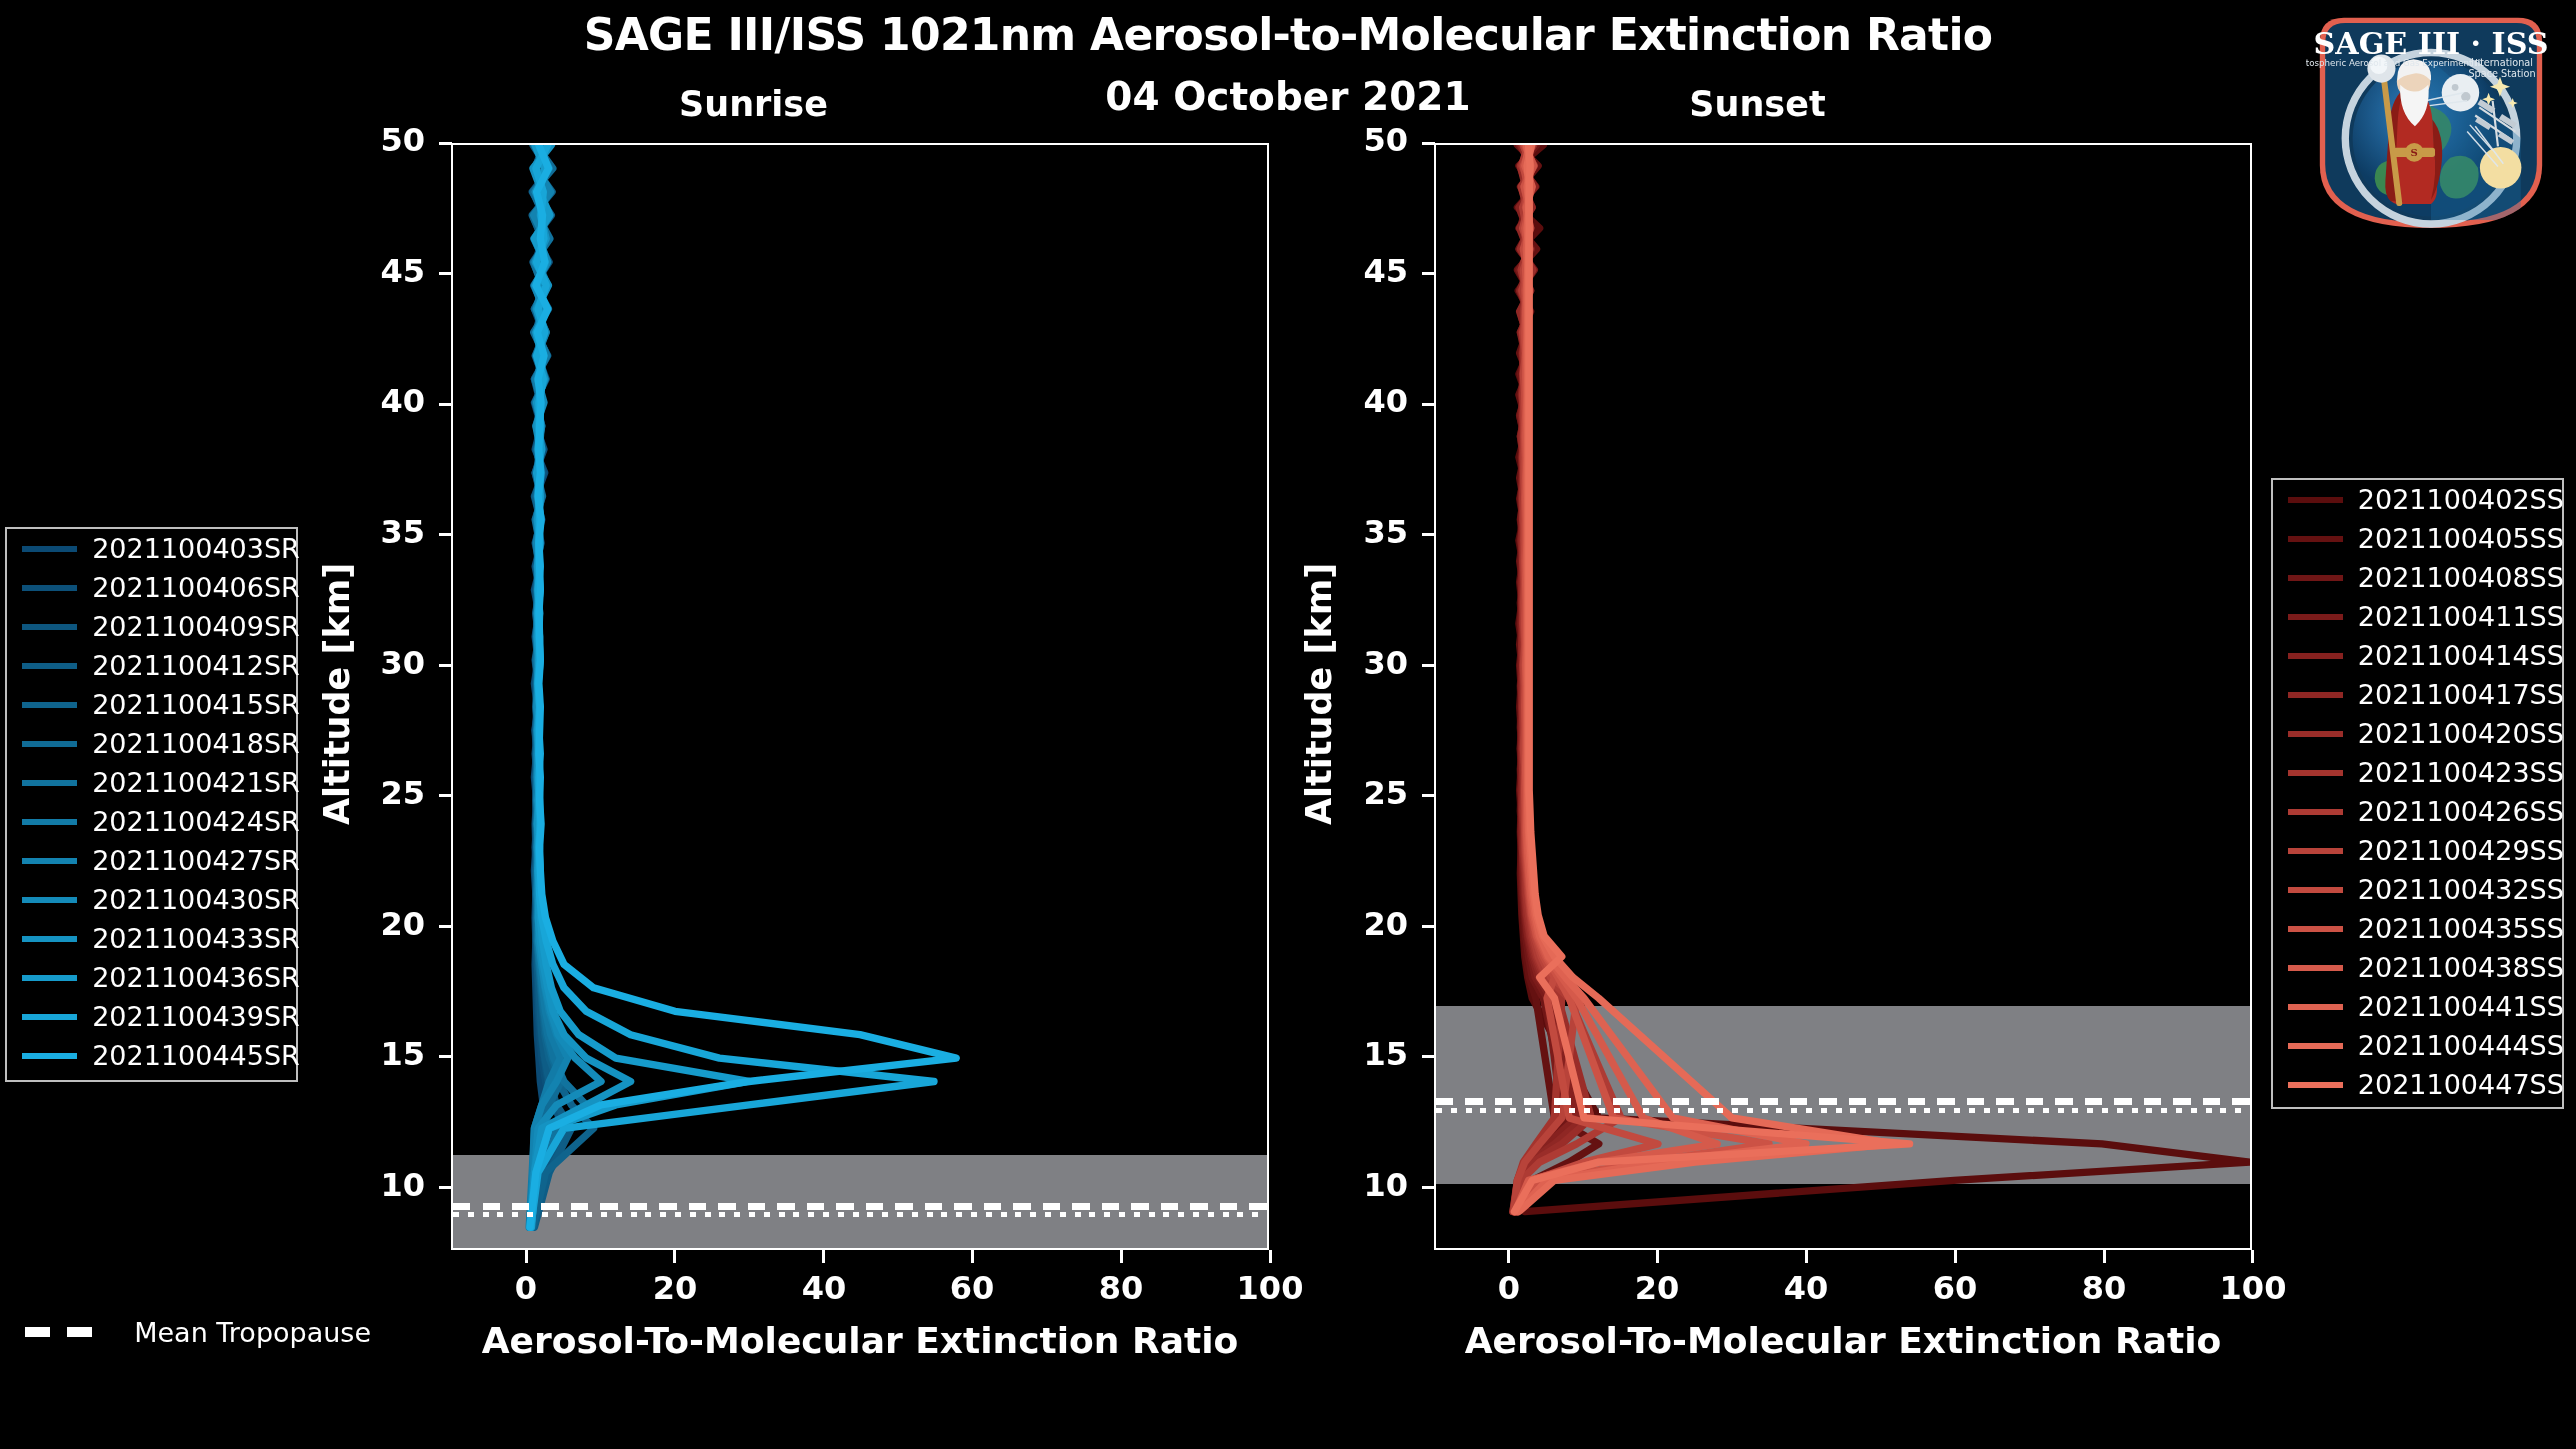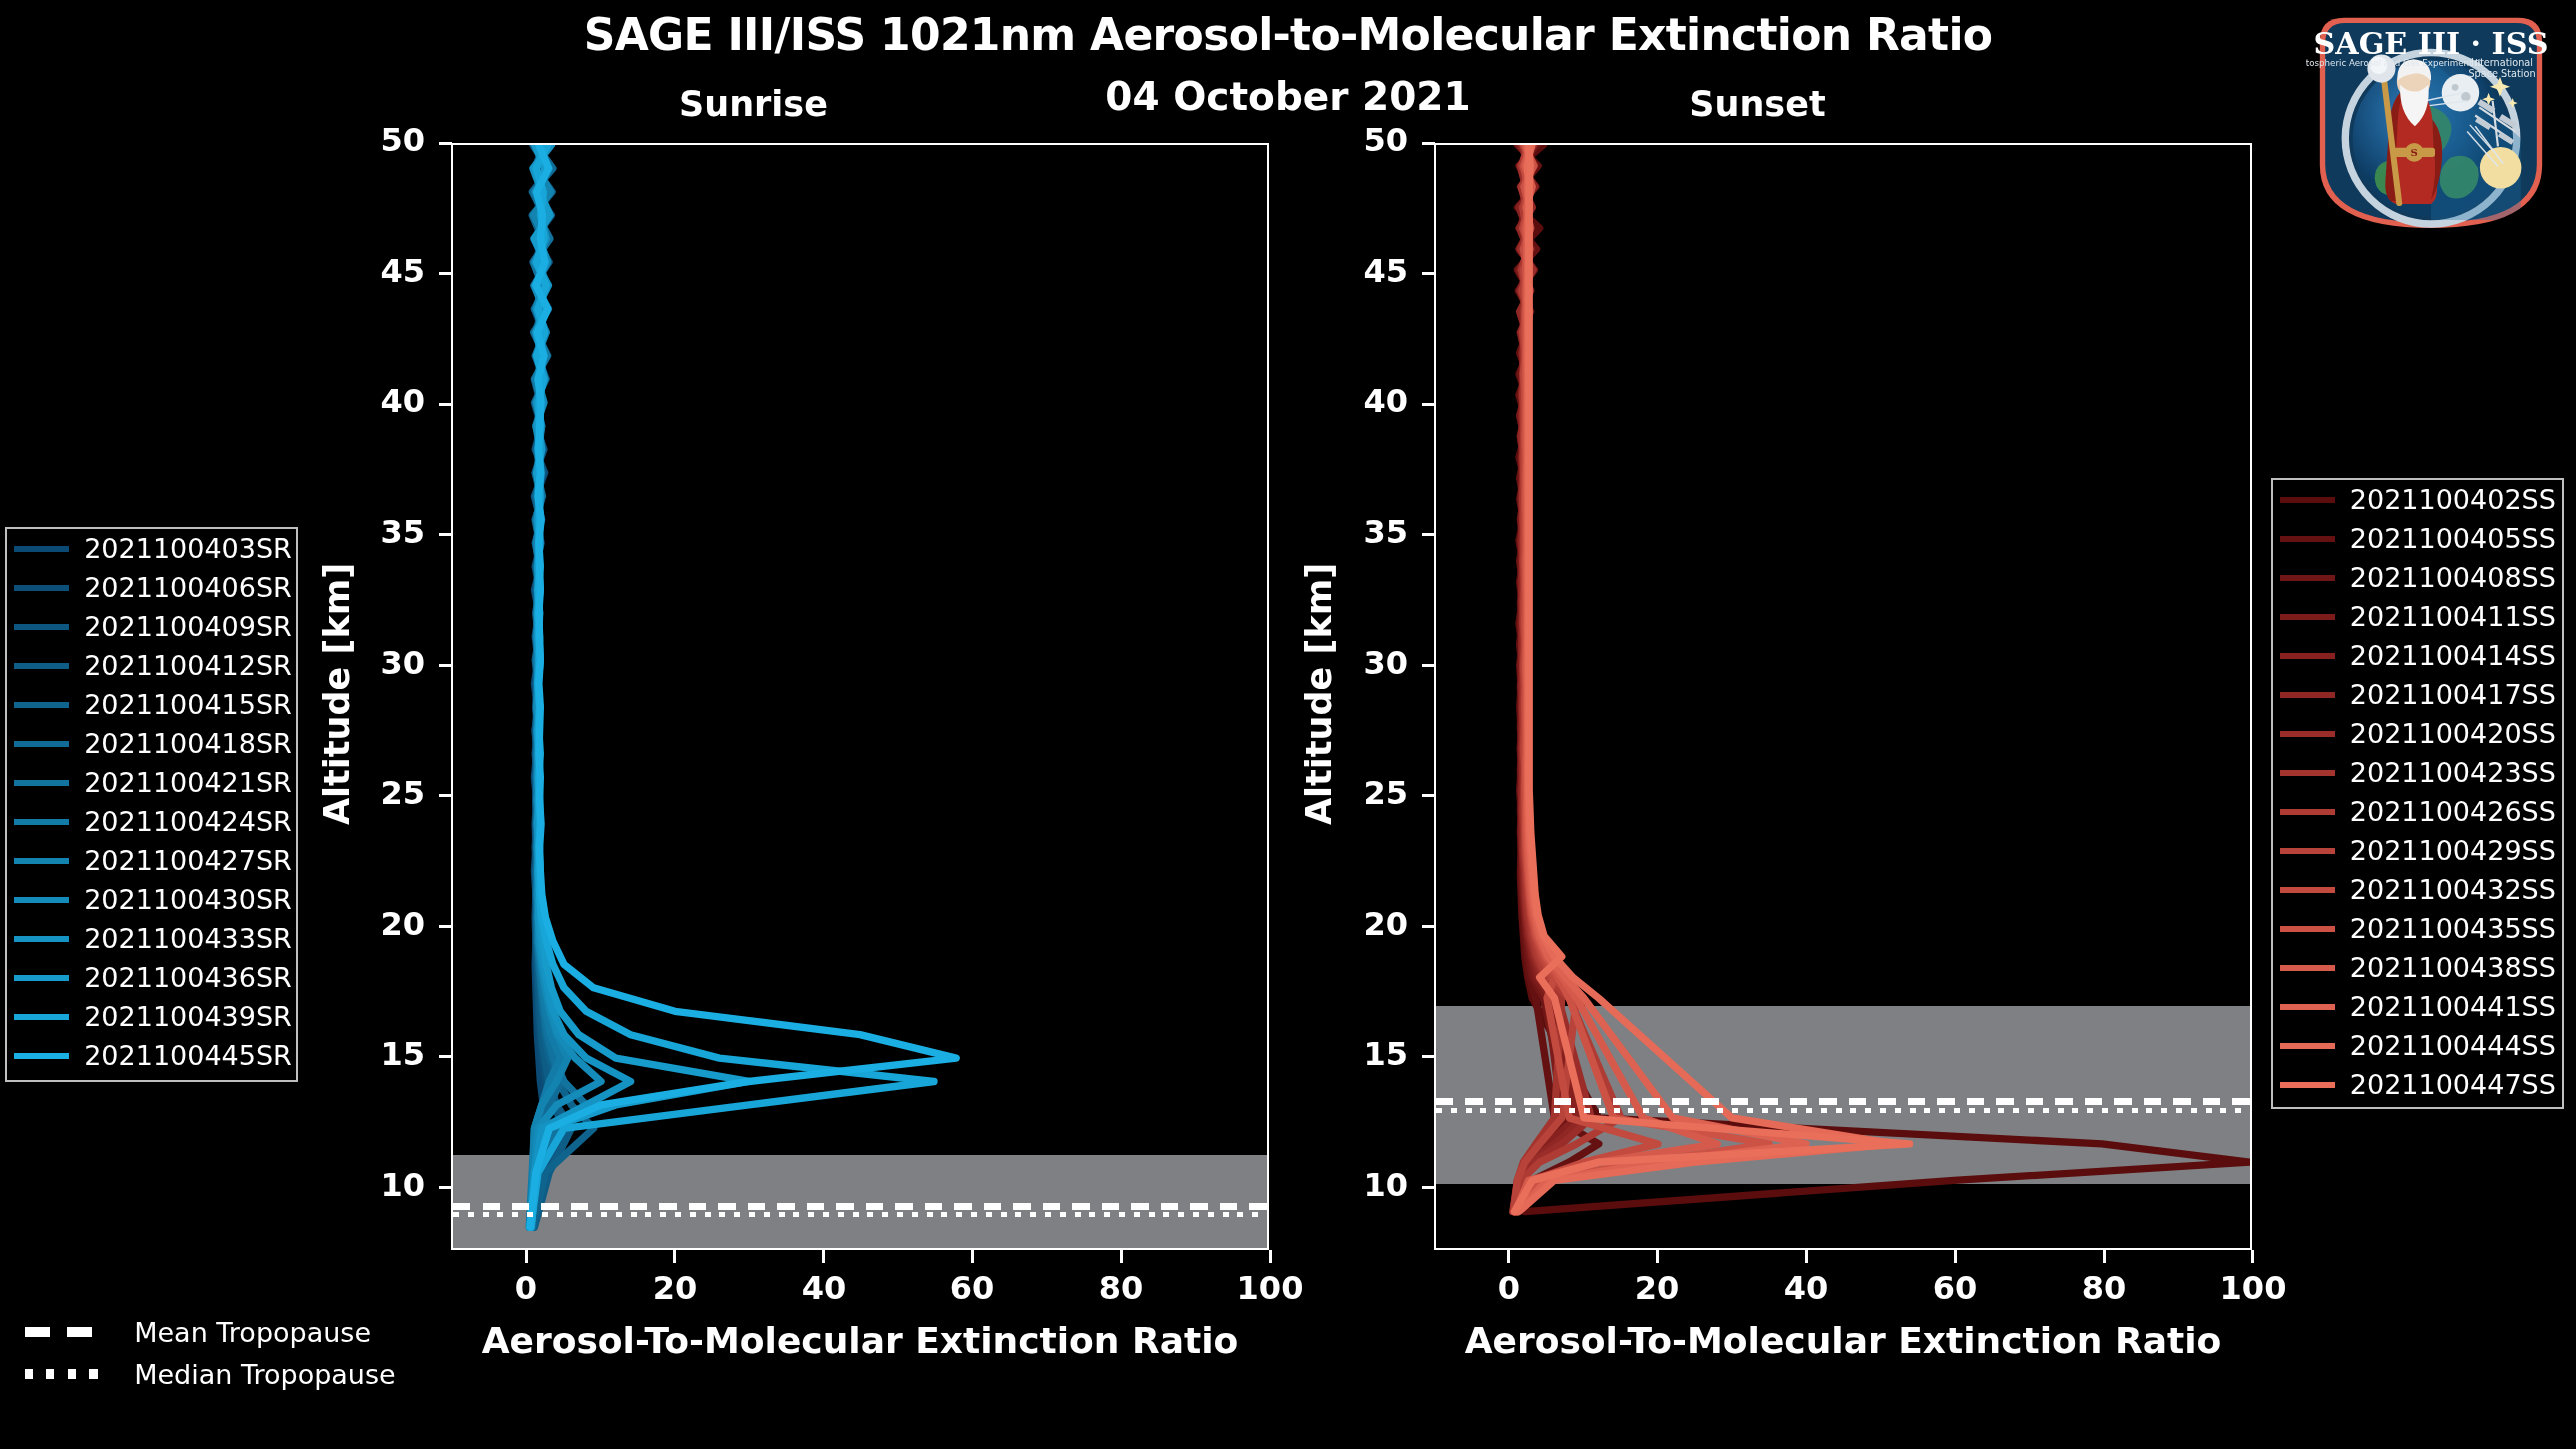--- a/index.html
+++ b/index.html
@@ -44,21 +44,21 @@
   .xtick-mark{position:absolute;width:2.7px;height:13.4px;background:#fff;}
   .ylabel{position:absolute;font-family:"DejaVu Sans",sans-serif;font-weight:bold;
      font-size:35px;color:#fff;transform:rotate(-90deg);transform-origin:left top;white-space:nowrap;}
   .xlabel{position:absolute;font-family:"DejaVu Sans",sans-serif;font-weight:bold;
      font-size:36px;color:#fff;text-align:center;width:818px;}
 
   
   .legend-box{position:absolute;border:2px solid #bfbfbf;background:#000;box-sizing:border-box;}
   #legend-sunrise{left:5.4px;top:527px;width:293px;height:555px;}
   #legend-sunset{left:2271px;top:478px;width:293px;height:631px;}
-  .legend-row{display:flex;align-items:center;height:39px;padding-left:7px;}
+  .legend-row{display:flex;align-items:center;height:39px;padding-left:15px;}
   .legend-swatch{width:55px;height:6px;flex:0 0 auto;margin-right:14.8px;}
   .legend-text{font-family:"DejaVu Sans",sans-serif;font-size:27px;color:#fff;white-space:nowrap;}
 
   
   #tropo-legend{position:absolute;left:13.4px;top:1311px;width:376px;}
   .tl-row{display:flex;align-items:center;height:42px;gap:13px;}
   .tl-key{width:81px;height:16px;flex:0 0 auto;margin-right:14.8px;margin-left:12px;}
   .tl-mean{background:repeating-linear-gradient(to right,#fff 0 25.5px,transparent 25.5px 42px);height:10.7px;}
   .tl-median{background:repeating-linear-gradient(to right,#fff 0 8px,transparent 8px 21.5px);height:9.4px;}
   .tl-range{background:#7f8084;border:1.3px solid #c9c9c9;height:23px;box-sizing:border-box;}
@@ -318,24 +318,20 @@
         <div class="legend-swatch" style="background: rgb(234, 111, 91);"></div>
         <div class="legend-text">2021100447SS</div>
       </div>
     </div>
 
   <div id="tropo-legend">
     <div class="tl-row">
       <div class="tl-key tl-mean"></div>
       <div class="tl-text">Mean Tropopause</div>
     </div>
-    <div class="tl-row">
-      <div class="tl-key tl-median"></div>
-      <div class="tl-text">Median Tropopause</div>
-    </div>
   </div>
 
 
   <svg id="logo" viewBox="0 0 372 330">
     <defs>
       <clipPath id="patchclip">
           <path d="M20 52 Q20 16 56 16 L316 16 Q352 16 352 52 L352 236 Q352 330 186 330 Q20 330 20 236 Z"></path>
         </clipPath>
       <radialGradient id="earthg" cx="40%" cy="35%">
         <stop offset="0%" stop-color="#2f7fbf"></stop>

